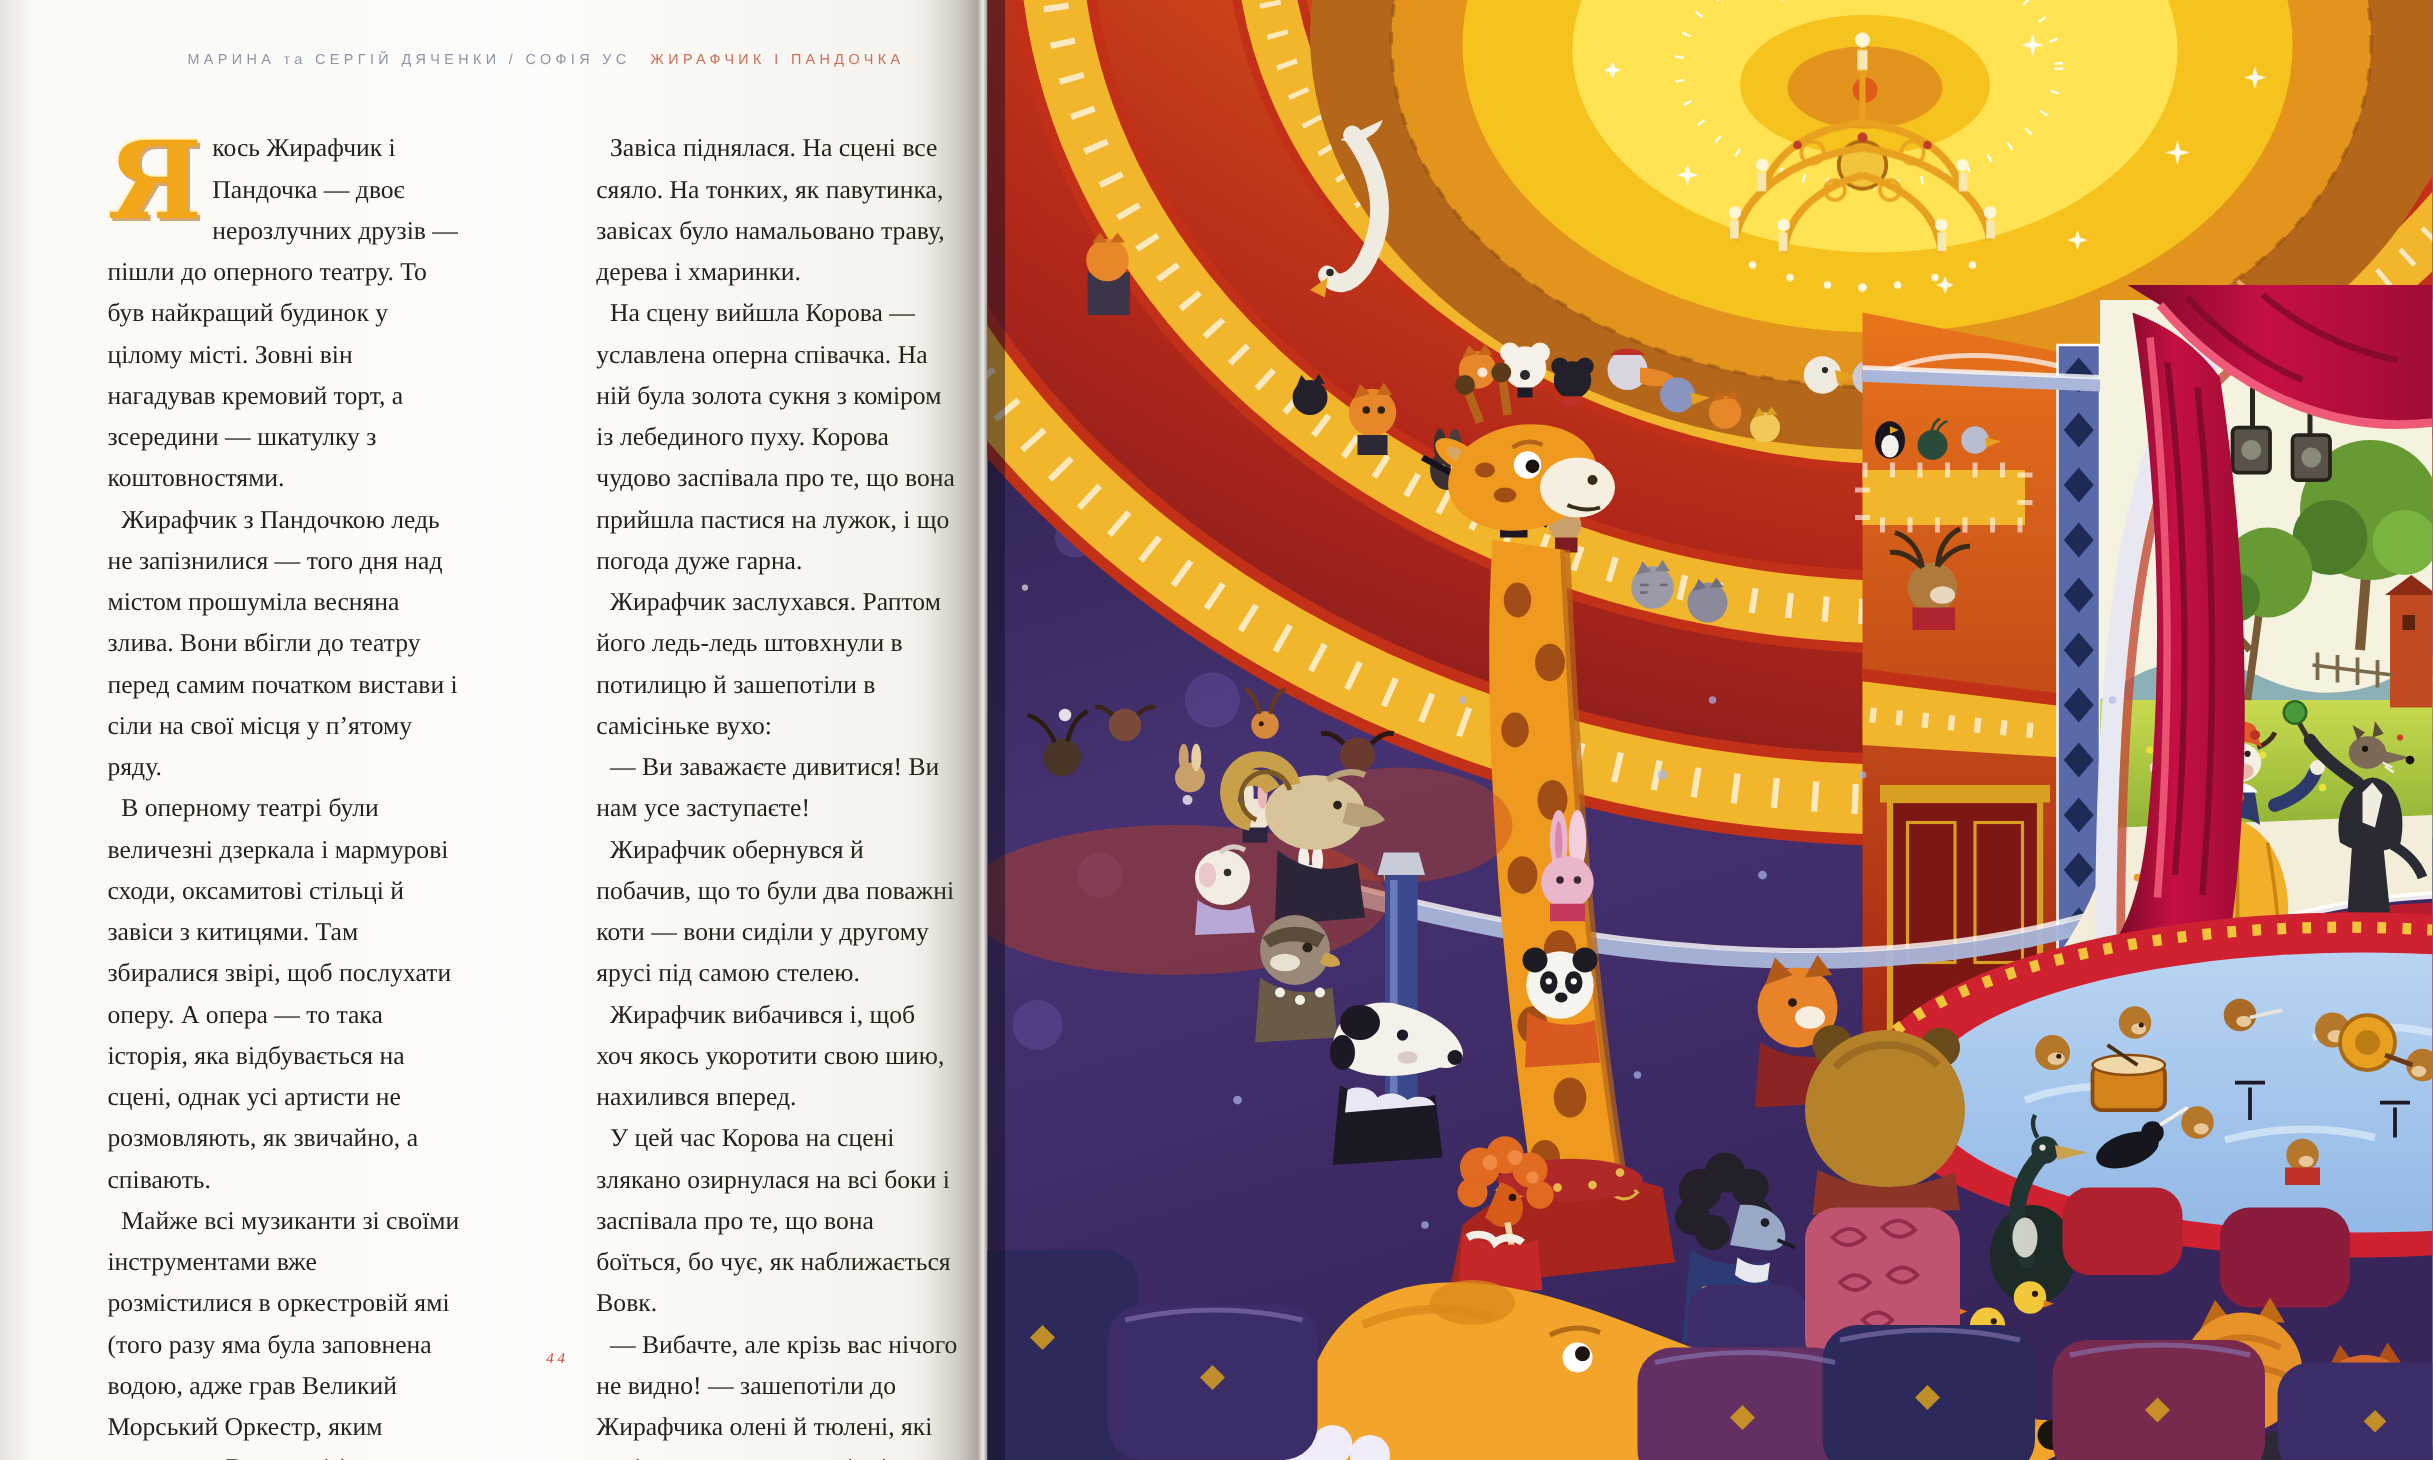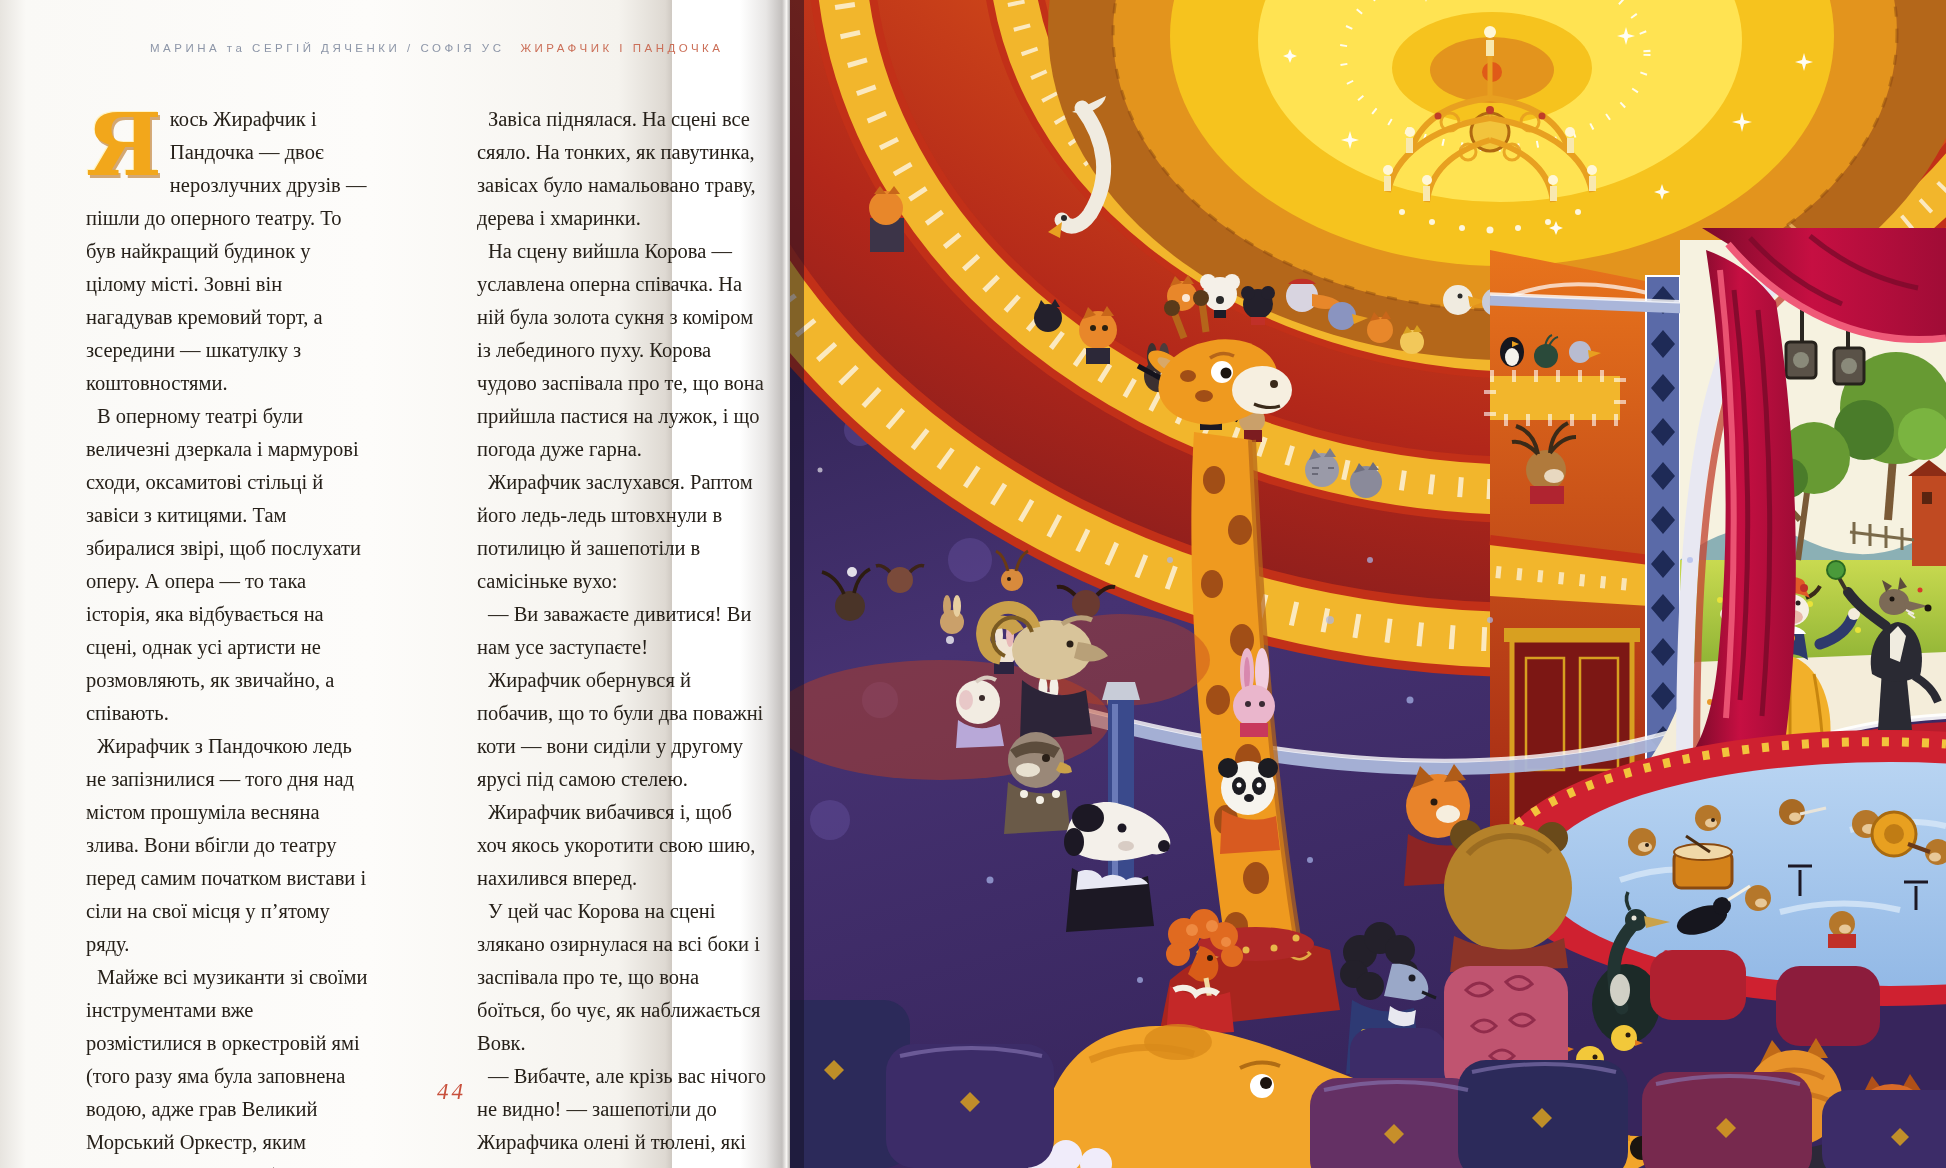--- a/index.html
+++ b/index.html
@@ -1,63 +1,63 @@
 <!DOCTYPE html>
 <html style="--night1: #211a3e; --night2: #463272; --nightSpeck: #6a54a4; --gold1: #f6c31e; --gold2: #ffe352; --gold3: #e3941d; --ornament: #b4671a; --silver: #aab6da; --balcony: #f2b62c; --balconyRed: #c23018; --glow1: #f59c1e; --glow2: #b2271a; --curtain: #c60f42; --curtainDark: #7c0a2a; --curtainLight: #ef5a78; --stageSky: #f6f2e0; --grass1: #c9da50; --grass2: #8db234; --tree: #679a33; --treeDark: #4a7c2a; --hill: #7fa8b0; --apron: #f4edda; --pitWater: #93b9e6; --pitRim: #cf2130; --seat1: #3c2c68; --seat2: #643064; --seat3: #2c2a5a; --seat4: #77294e; --giraffe: #ef9a1f; --giraffeSpot: #a14e16; --cowDress: #f2b02a; --cowJacket: #2e3a6c; --wolf: #7c6a56; --wall: #c33f1d; --door: #7c1714; --pillar: #5a6aa8; --pillarDark: #1e2a56; --dropcap: #f2a71b; --headerGray: #8d96a8; --headerAccent: #cb6f58; --pageNum: #c8503c;"><head>
 <meta charset="utf-8">
 <style>
   html,body{margin:0;padding:0;}
   body{
     width:1946px;height:1168px;position:relative;overflow:hidden;
     background:#ffffff;font-family:"Liberation Serif",serif;
   }
   .page-left{
-    position:absolute;left:0;top:0;width:672px;height:1168px;
+    position:absolute;left:0;top:0;width:790px;height:1168px;
     background:linear-gradient(90deg,#e7e4df 0,#faf9f6 26px,#fdfcfa 55%,#f5f3ee 92%,#ded9d2 99%,#cfc9c2 100%);
   }
   .header{
     position:absolute;left:150px;top:42px;white-space:nowrap;
     font-family:"Liberation Sans",sans-serif;font-size:11.5px;letter-spacing:3.5px;font-weight:500;
   }
   .header .authors{color:var(--headerGray,#8d96a8);}
   .header .title{color:var(--headerAccent,#cb6f58);margin-left:16px;}
   .col{position:absolute;top:103px;font-size:20.5px;line-height:33px;color:#262019;text-align:left;}
   .col1{left:86px;width:284px;}
   .col2{left:477px;width:289px;}
   .col p{margin:0;text-indent:11px;}
   .col p.lead{text-indent:0;}
   .dropcap{
     float:left;font-family:"DejaVu Serif",serif;font-weight:bold;
     font-size:86px;line-height:66px;margin:9px 8px 0 0;
     color:var(--dropcap,#f2a71b);
     text-shadow:2px 3px 0 rgba(178,100,10,.55),-1px -1px 0 rgba(255,243,190,.9);
   }
   .pagenum{
-    position:absolute;left:437px;top:1079px;font-style:italic;font-size:23px;
+    position:absolute;left:437px;top:1079px;font-style:italic;font-size:12px;
     letter-spacing:3px;color:var(--pageNum,#c8503c);
   }
   .gutter{
     position:absolute;left:740px;top:0;width:50px;height:1168px;z-index:6;pointer-events:none;
     background:linear-gradient(90deg,rgba(110,100,92,0) 0%,rgba(110,100,92,.16) 52%,rgba(80,70,64,.34) 84%,rgba(245,243,240,.85) 93%,rgba(50,42,38,.40) 100%);
   }
   .page-right{position:absolute;left:790px;top:0;width:1156px;height:1168px;background:#2a2148;}
   .page-right svg{display:block;}
 </style>
 </head>
 <body>
 
 <div class="page-left">
   <div class="header">
     <span class="authors">МАРИНА та СЕРГІЙ ДЯЧЕНКИ  /  СОФІЯ УС</span><span class="title">ЖИРАФЧИК І ПАНДОЧКА</span>
   </div>
 
   <div class="col col1">
     <p class="lead"><span class="dropcap">Я</span><span>кось Жирафчик і Пандочка — двоє нерозлучних друзів — пішли до оперного театру. То був найкращий будинок у цілому місті. Зовні він нагадував кремовий торт, а зсередини — шкатулку з коштовностями.</span></p>
+    <p>Жирафчик з Пандочкою ледь не запізнилися — того дня над містом прошуміла весняна злива. Вони вбігли до театру перед самим початком вистави і сіли на свої місця у п’ятому ряду.</p>
     <p>В оперному театрі були величезні дзеркала і мармурові сходи, оксамитові стільці й завіси з китицями. Там збиралися звірі, щоб послухати оперу. А опера — то така історія, яка відбувається на сцені, однак усі артисти не розмовляють, як звичайно, а співають.</p>
-    <p>Жирафчик з Пандочкою ледь не запізнилися — того дня над містом прошуміла весняна злива. Вони вбігли до театру перед самим початком вистави і сіли на свої місця у п’ятому ряду.</p>
     <p>Майже всі музиканти зі своїми інструментами вже розмістилися в оркестровій ямі (того разу яма була заповнена водою, адже грав Великий Морський Оркестр, яким диригував Восьминіг).</p>
 
   </div>
 
   <div class="col col2">
     <p>Завіса піднялася. На сцені все сяяло. На тонких, як павутинка, завісах було намальовано траву, дерева і хмаринки.</p>
     <p>На сцену вийшла Корова — уславлена оперна співачка. На ній була золота сукня з коміром із лебединого пуху. Корова чудово заспівала про те, що вона прийшла пастися на лужок, і що погода дуже гарна.</p>
     <p>Жирафчик заслухався. Раптом його ледь-ледь штовхнули в потилицю й зашепотіли в самісіньке вухо:</p>
     <p>— Ви заважаєте дивитися! Ви нам усе заступаєте!</p>
     <p>Жирафчик обернувся й побачив, що то були два поважні коти — вони сиділи у другому ярусі під самою стелею.</p>

